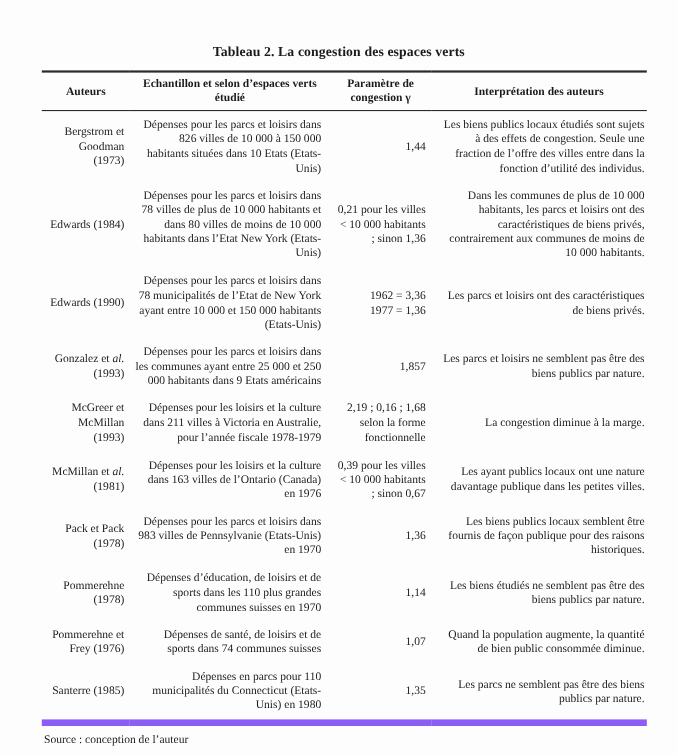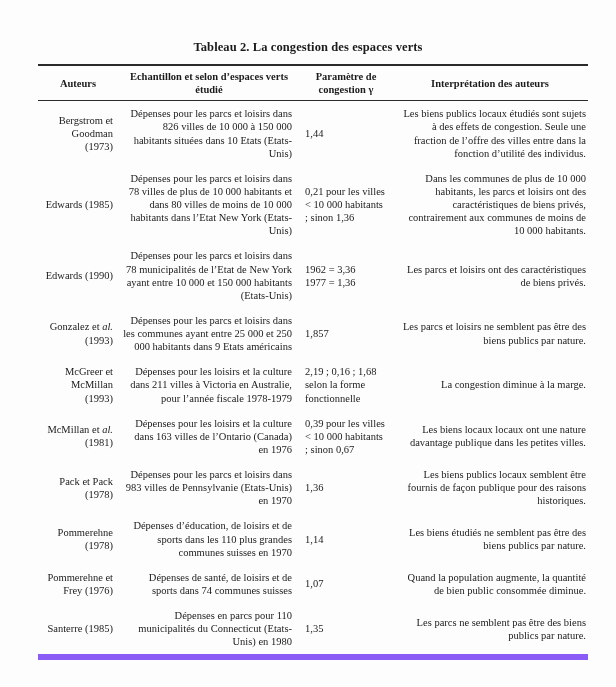--- a/index.html
+++ b/index.html
@@ -55,21 +55,21 @@
   td.auth {
     text-align: right;
     padding-left: 7px;
   }
   td.sample {
     text-align: right;
     padding-left: 5px;
     padding-right: 8px;
   }
   td.param {
-    text-align: left;
+    text-align: right;
     white-space: pre-line;
   }
   td.interp {
     text-align: right;
     padding-left: 8px;
     padding-right: 2px;
   }
   .it { font-style: italic; }
   .source {
     font-size: 10.5px;
@@ -101,21 +101,21 @@
     <tbody>
 
       <tr>
         <td class="auth"><span>Bergstrom et Goodman (1973)</span><span class="it"></span><span></span></td>
         <td class="sample">Dépenses pour les parcs et loisirs dans 826 villes de 10 000 à 150 000 habitants situées dans 10 Etats (Etats-Unis)</td>
         <td class="param">1,44</td>
         <td class="interp">Les biens publics locaux étudiés sont sujets à des effets de congestion. Seule une fraction de l’offre des villes entre dans la fonction d’utilité des individus.</td>
       </tr>
 
       <tr>
-        <td class="auth"><span>Edwards (1985)</span><span class="it"></span><span></span></td>
+        <td class="auth"><span>Edwards (1984)</span><span class="it"></span><span></span></td>
         <td class="sample">Dépenses pour les parcs et loisirs dans 78 villes de plus de 10 000 habitants et dans 80 villes de moins de 10 000 habitants dans l’Etat New York (Etats-Unis)</td>
         <td class="param">0,21 pour les villes &lt; 10 000 habitants ; sinon 1,36</td>
         <td class="interp">Dans les communes de plus de 10 000 habitants, les parcs et loisirs ont des caractéristiques de biens privés, contrairement aux communes de moins de 10 000 habitants.</td>
       </tr>
 
       <tr>
         <td class="auth"><span>Edwards (1990)</span><span class="it"></span><span></span></td>
         <td class="sample">Dépenses pour les parcs et loisirs dans 78 municipalités de l’Etat de New York ayant entre 10 000 et 150 000 habitants (Etats-Unis)</td>
         <td class="param">1962 = 3,36
 1977 = 1,36</td>
@@ -133,21 +133,21 @@
         <td class="auth"><span>McGreer et McMillan (1993)</span><span class="it"></span><span></span></td>
         <td class="sample">Dépenses pour les loisirs et la culture dans 211 villes à Victoria en Australie, pour l’année fiscale 1978-1979</td>
         <td class="param">2,19 ; 0,16 ; 1,68 selon la forme fonctionnelle</td>
         <td class="interp">La congestion diminue à la marge.</td>
       </tr>
 
       <tr>
         <td class="auth"><span>McMillan et </span><span class="it">al. </span><span>(1981)</span></td>
         <td class="sample">Dépenses pour les loisirs et la culture dans 163 villes de l’Ontario (Canada) en 1976</td>
         <td class="param">0,39 pour les villes &lt; 10 000 habitants ; sinon 0,67</td>
-        <td class="interp">Les biens locaux locaux ont une nature davantage publique dans les petites villes.</td>
+        <td class="interp">Les ayant publics locaux ont une nature davantage publique dans les petites villes.</td>
       </tr>
 
       <tr>
         <td class="auth"><span>Pack et Pack (1978)</span><span class="it"></span><span></span></td>
         <td class="sample">Dépenses pour les parcs et loisirs dans 983 villes de Pennsylvanie (Etats-Unis) en 1970</td>
         <td class="param">1,36</td>
         <td class="interp">Les biens publics locaux semblent être fournis de façon publique pour des raisons historiques.</td>
       </tr>
 
       <tr>
@@ -167,14 +167,15 @@
       <tr>
         <td class="auth"><span>Santerre (1985)</span><span class="it"></span><span></span></td>
         <td class="sample">Dépenses en parcs pour 110 municipalités du Connecticut (Etats-Unis) en 1980</td>
         <td class="param">1,35</td>
         <td class="interp">Les parcs ne semblent pas être des biens publics par nature.</td>
       </tr>
 
     </tbody>
   </table>
 
+  <div class="source">Source : conception de l’auteur</div>
 
 </div>
 
 </body></html>

